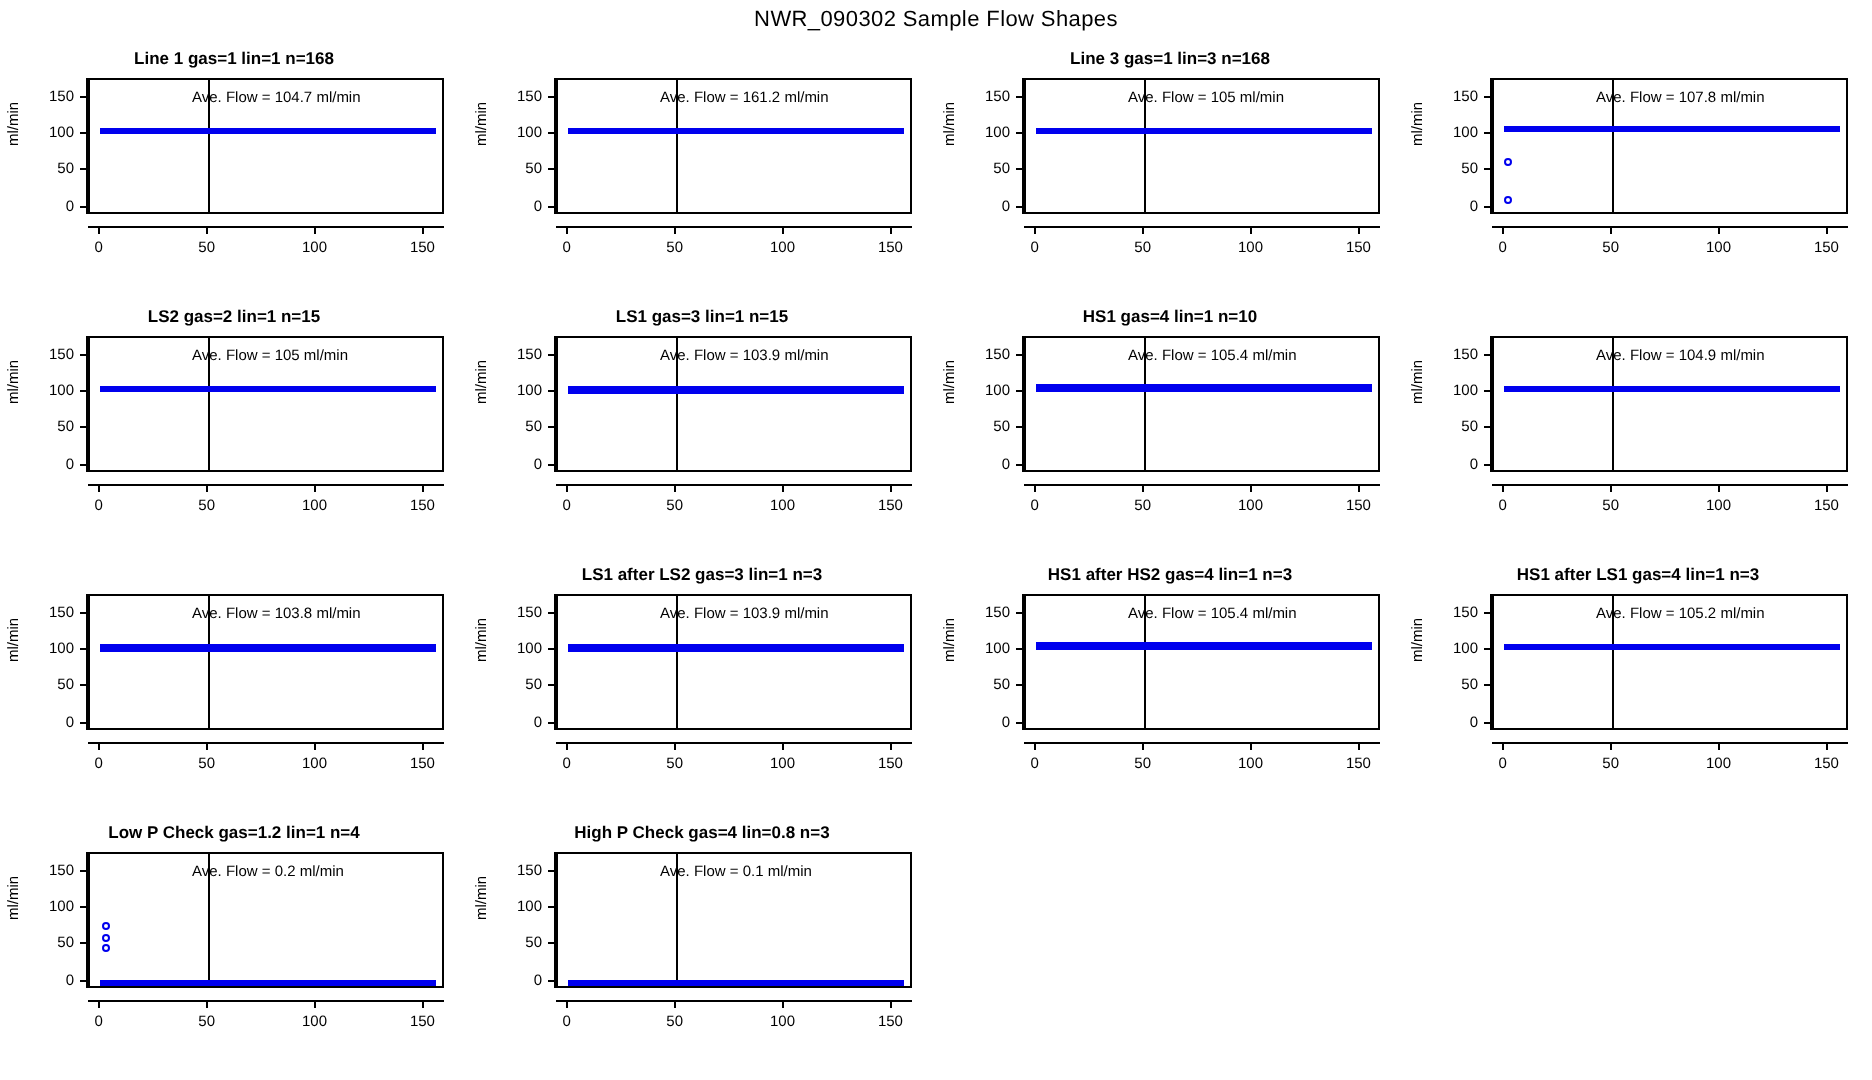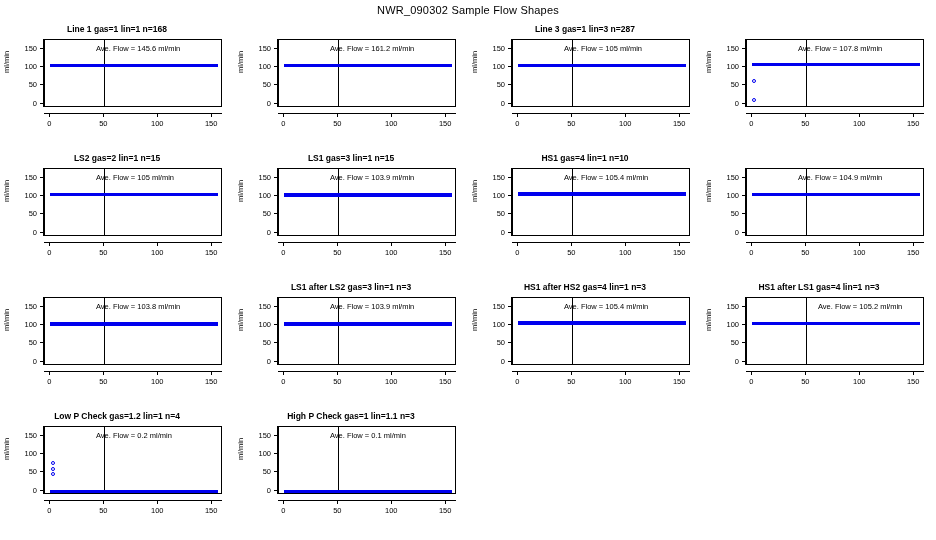--- a/index.html
+++ b/index.html
@@ -187,21 +187,21 @@
         <div class="y-tick" style="top: 9.09091px;"></div>
         <div class="y-lab" style="top: 9.09091px;">150</div>
       </div>
       <div class="y-title">ml/min</div>
       <div class="plot-area">
         <div class="vline" style="left: 59.3333px;"></div>
         <div class="series">
           <div class="band" style="left: 5.39394px; width: 167.212px; top: 23.6364px; height: 3.63636px;"></div>
         </div>
       </div>
-      <div class="ave-label" style="left: 96px; top: 24px;">Ave. Flow =  145.6  ml/min</div>
+      <div class="ave-label" style="left: 96px; top: 24px;">Ave. Flow =  104.7  ml/min</div>
       <div class="x-axis">
         <div class="axline"></div>
         <div class="x-tick" style="left: 5.39394px;"></div>
         <div class="x-lab" style="left: 5.39394px;">0</div>
         <div class="x-tick" style="left: 59.3333px;"></div>
         <div class="x-lab" style="left: 59.3333px;">50</div>
         <div class="x-tick" style="left: 113.273px;"></div>
         <div class="x-lab" style="left: 113.273px;">100</div>
         <div class="x-tick" style="left: 167.212px;"></div>
         <div class="x-lab" style="left: 167.212px;">150</div>
@@ -233,21 +233,21 @@
         <div class="x-lab" style="left: 5.39394px;">0</div>
         <div class="x-tick" style="left: 59.3333px;"></div>
         <div class="x-lab" style="left: 59.3333px;">50</div>
         <div class="x-tick" style="left: 113.273px;"></div>
         <div class="x-lab" style="left: 113.273px;">100</div>
         <div class="x-tick" style="left: 167.212px;"></div>
         <div class="x-lab" style="left: 167.212px;">150</div>
       </div>
     </div>
     <div class="panel">
-      <div class="panel-title">Line 3 gas=1 lin=3 n=287</div>
+      <div class="panel-title">Line 3 gas=1 lin=3 n=168</div>
       <div class="y-axis">
         <div class="axline"></div>
         <div class="y-tick" style="top: 63.6364px;"></div>
         <div class="y-lab" style="top: 63.6364px;">0</div>
         <div class="y-tick" style="top: 45.4545px;"></div>
         <div class="y-lab" style="top: 45.4545px;">50</div>
         <div class="y-tick" style="top: 27.2727px;"></div>
         <div class="y-lab" style="top: 27.2727px;">100</div>
         <div class="y-tick" style="top: 9.09091px;"></div>
         <div class="y-lab" style="top: 9.09091px;">150</div>
@@ -548,21 +548,21 @@
         <div class="y-tick" style="top: 9.09091px;"></div>
         <div class="y-lab" style="top: 9.09091px;">150</div>
       </div>
       <div class="y-title">ml/min</div>
       <div class="plot-area">
         <div class="vline" style="left: 59.3333px;"></div>
         <div class="series">
           <div class="band" style="left: 5.39394px; width: 167.212px; top: 23.6364px; height: 3.63636px;"></div>
         </div>
       </div>
-      <div class="ave-label" style="left: 96px; top: 24px; margin-left: 20px;">Ave. Flow =  105.2  ml/min</div>
+      <div class="ave-label" style="left: 96px; top: 24px;">Ave. Flow =  105.2  ml/min</div>
       <div class="x-axis">
         <div class="axline"></div>
         <div class="x-tick" style="left: 5.39394px;"></div>
         <div class="x-lab" style="left: 5.39394px;">0</div>
         <div class="x-tick" style="left: 59.3333px;"></div>
         <div class="x-lab" style="left: 59.3333px;">50</div>
         <div class="x-tick" style="left: 113.273px;"></div>
         <div class="x-lab" style="left: 113.273px;">100</div>
         <div class="x-tick" style="left: 167.212px;"></div>
         <div class="x-lab" style="left: 167.212px;">150</div>
@@ -598,21 +598,21 @@
         <div class="x-lab" style="left: 5.39394px;">0</div>
         <div class="x-tick" style="left: 59.3333px;"></div>
         <div class="x-lab" style="left: 59.3333px;">50</div>
         <div class="x-tick" style="left: 113.273px;"></div>
         <div class="x-lab" style="left: 113.273px;">100</div>
         <div class="x-tick" style="left: 167.212px;"></div>
         <div class="x-lab" style="left: 167.212px;">150</div>
       </div>
     </div>
     <div class="panel">
-      <div class="panel-title">High P Check gas=1 lin=1.1 n=3</div>
+      <div class="panel-title">High P Check gas=4 lin=0.8 n=3</div>
       <div class="y-axis">
         <div class="axline"></div>
         <div class="y-tick" style="top: 63.6364px;"></div>
         <div class="y-lab" style="top: 63.6364px;">0</div>
         <div class="y-tick" style="top: 45.4545px;"></div>
         <div class="y-lab" style="top: 45.4545px;">50</div>
         <div class="y-tick" style="top: 27.2727px;"></div>
         <div class="y-lab" style="top: 27.2727px;">100</div>
         <div class="y-tick" style="top: 9.09091px;"></div>
         <div class="y-lab" style="top: 9.09091px;">150</div>

